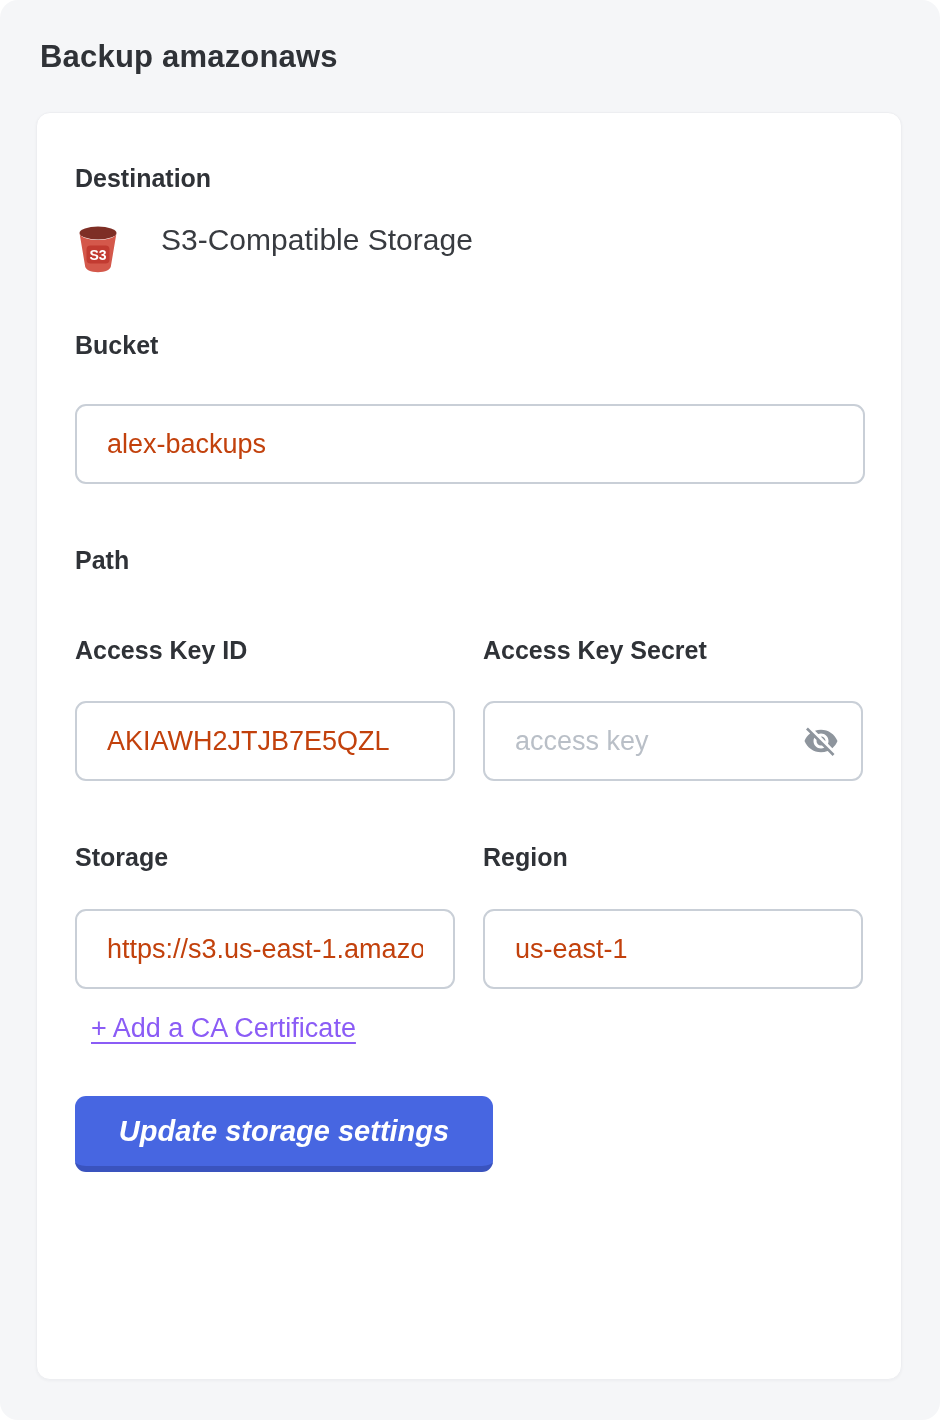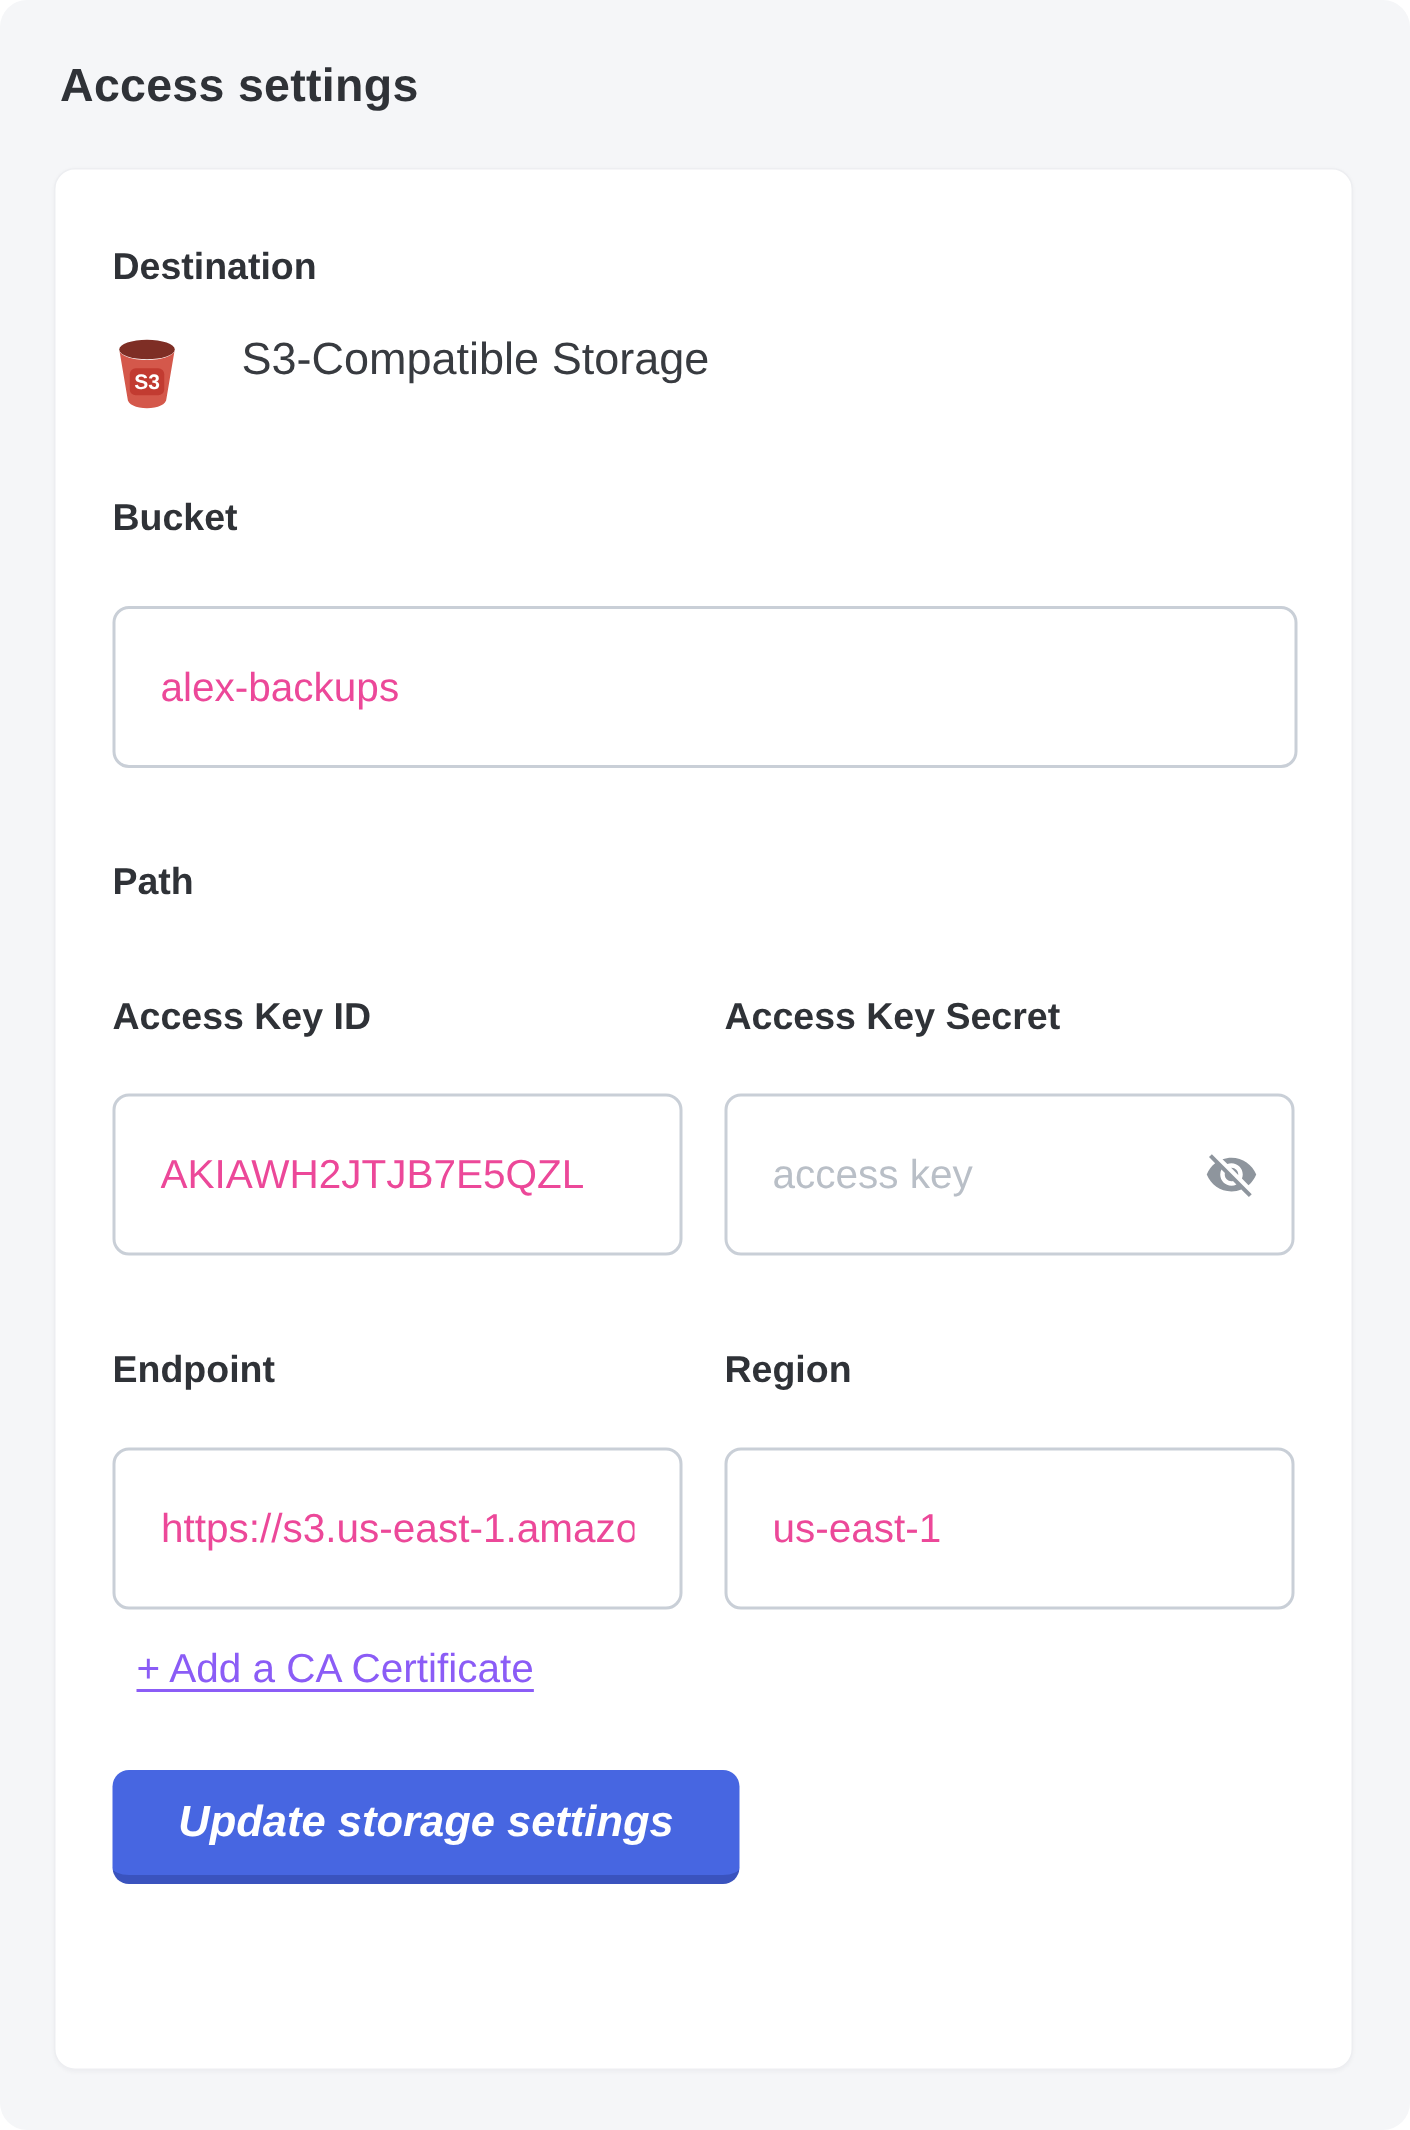--- a/index.html
+++ b/index.html
@@ -53,27 +53,27 @@
   .dest-text {
     font-size: 30px;
     color: #383B40;
   }
 
   .lbl-bucket { margin-top: 49px; }
   .lbl-path   { margin-top: 59px; }
 
   .input {
     display: block;
-    height: 108px;
+    height: 80px;
     border: 2px solid #C9CFD7;
     border-radius: 11px;
     background: #ffffff;
     font-family: inherit;
     font-size: 27px;
-    color: #ec4899;
+    color: #c2410c;
     padding: 0 30px;
     outline: none;
   }
   .input::placeholder { color: #B9BFC7; }
 
   .input-full { width: 790px; margin-top: 42px; }
 
   .labels-row  { display: flex; margin-top: 56px; }
   .labels-row .col-label { width: 380px; }
   .labels-row .col-label + .col-label { margin-left: 28px; }
@@ -123,21 +123,21 @@
     font-weight: bold;
     cursor: pointer;
     font-style: italic;
   }
 </style>
 </head>
 <body>
 
 <div class="screen">
 
-  <h1 class="page-title">Access settings</h1>
+  <h1 class="page-title">Backup amazonaws</h1>
 
   <div class="card">
 
     <div class="field-label">Destination</div>
 
     <div class="dest-row">
       <span class="s3-icon">
         <svg width="46" height="50" viewBox="0 0 46 50" aria-hidden="true">
           <path d="M4.5 10 C4.5 14 12.8 17 23 17 C33.2 17 41.5 14 41.5 10 L36 42.5 C36 46.6 30.2 49.2 23 49.2 C15.8 49.2 10 46.6 10 42.5 Z" fill="#D4584B"></path>
           <ellipse cx="23" cy="10" rx="18.5" ry="6.5" fill="#7E2E25"></ellipse>
@@ -166,21 +166,21 @@
           <span>
             <svg width="36" height="36" viewBox="0 0 24 24" fill="#8E959D" aria-hidden="true">
               <path d="M12 7c2.76 0 5 2.24 5 5 0 .65-.13 1.26-.36 1.83l2.92 2.92c1.51-1.26 2.7-2.89 3.43-4.75-1.73-4.39-6-7.5-11-7.5-1.4 0-2.74.25-3.98.7l2.16 2.16C10.74 7.13 11.35 7 12 7zM2 4.27l2.28 2.28.46.46C3.08 8.3 1.78 10.02 1 12c1.73 4.39 6 7.5 11 7.5 1.55 0 3.03-.3 4.38-.84l.42.42L19.73 22 21 20.73 3.27 3 2 4.27zM7.53 9.8l1.55 1.55c-.05.21-.08.43-.08.65 0 1.66 1.34 3 3 3 .22 0 .44-.03.65-.08l1.55 1.55c-.67.33-1.41.53-2.2.53-2.76 0-5-2.24-5-5 0-.79.2-1.53.53-2.2zm4.31-.78l3.15 3.15.02-.16c0-1.66-1.34-3-3-3l-.17.01z"></path>
             </svg>
           </span>
         </button>
       </div>
     </div>
 
     <div class="labels-row labels-row2">
-      <div class="col-label field-label">Endpoint</div>
+      <div class="col-label field-label">Storage</div>
       <div class="col-label field-label">Region</div>
     </div>
 
     <div class="inputs-row inputs-row2">
       <input class="input" type="text" value="https://s3.us-east-1.amazonaws.com" style="">
       <input class="input" type="text" value="us-east-1" style="">
     </div>
 
     <a class="ca-link" href="#">+ Add a CA Certificate</a>
 

